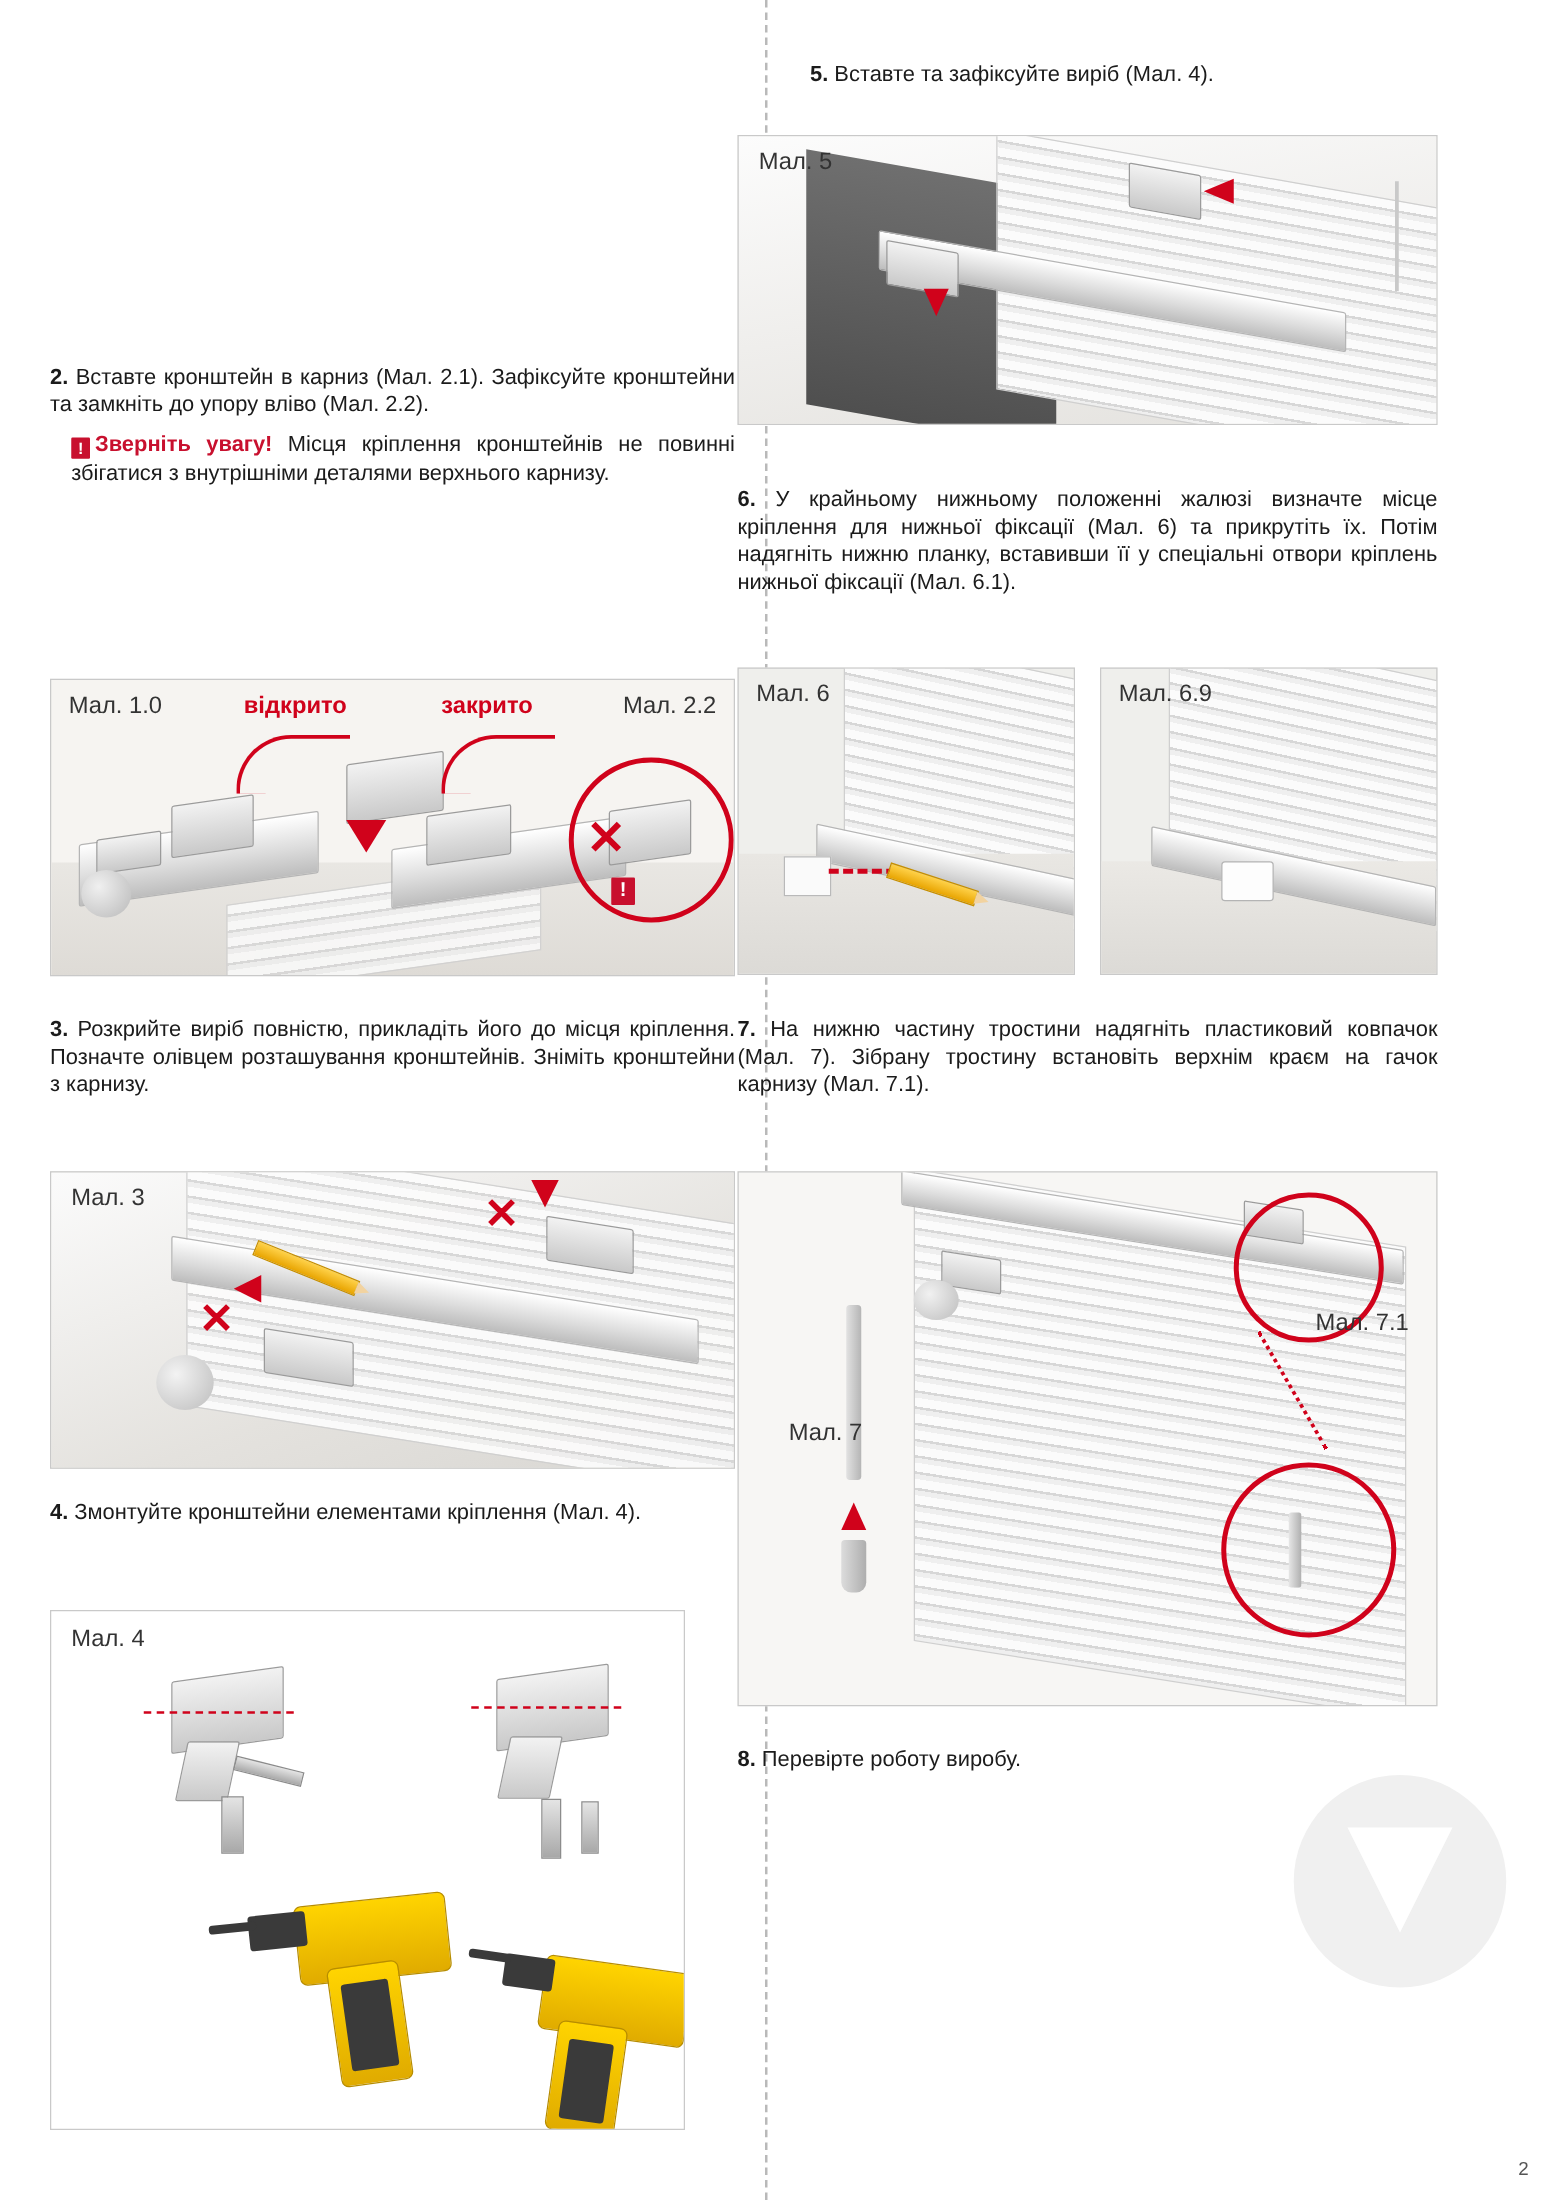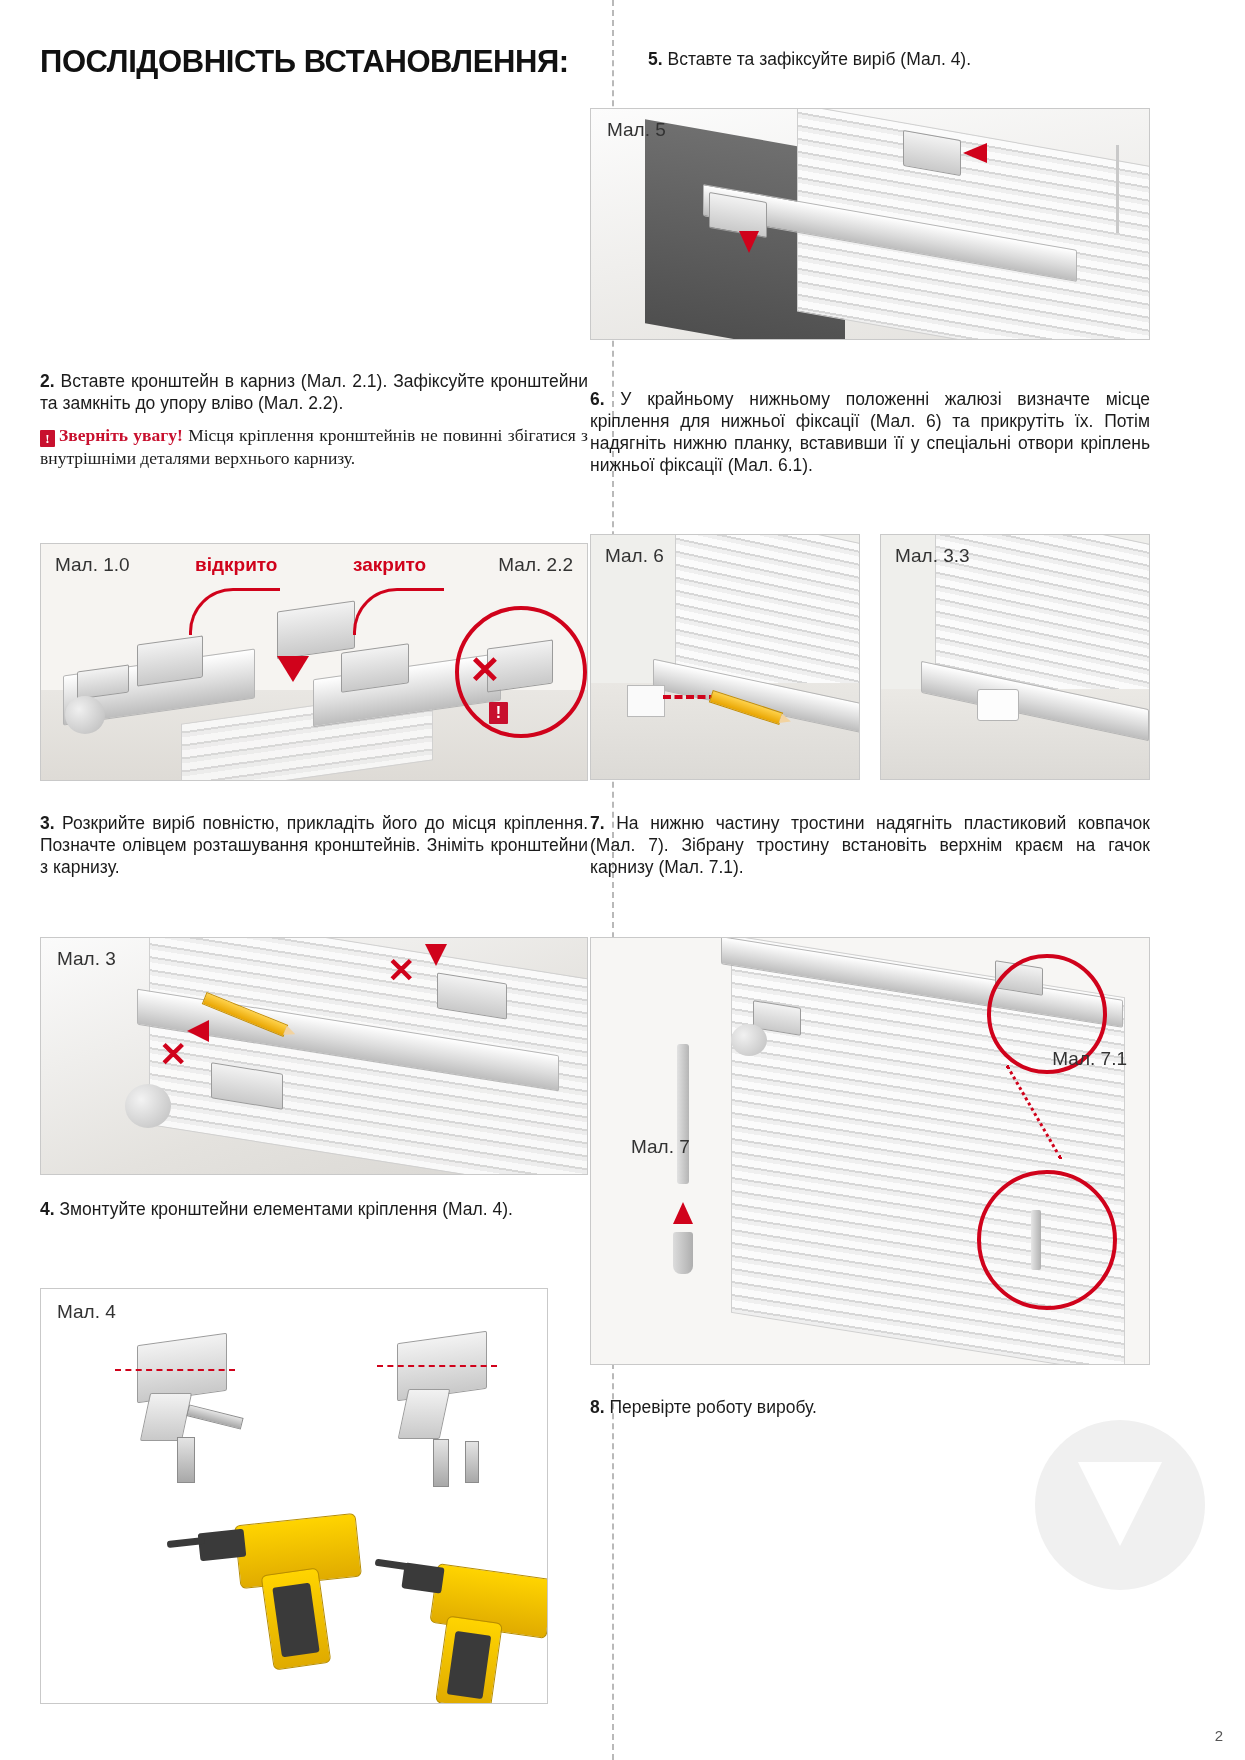--- a/index.html
+++ b/index.html
@@ -210,32 +210,31 @@
 </head>
 <body>
 
 <div class="page">
 
   <div class="divider"></div>
   <div class="watermark"></div>
 
   <div class="col col-left">
 
-    <h1 class="page-title">ПОСЛІДОВНІСТЬ ВСТАНОВЛЕННЯ:</h1>
 
     <div style="position:relative; margin-top:30px; height:210px;">
 
     </div>
 
     <div style="position:relative; margin-top:50px;">
       <p class="step" style="margin:0;">
         <span class="stepnum">2.</span>
         <span>Вставте кронштейн в карниз (Мал. 2.1). Зафіксуйте кронштейни та замкніть до упору вліво (Мал. 2.2).</span>
       </p>
-      <p class="step" style="margin:10px 0 0 0;font-family:Liberation Serif, serif;">
+      <p class="step" style="margin:10px 0 0 17px;">
         <span class="warn-box">!</span><span class="note">Зверніть увагу!</span><span> Місця кріплення кронштейнів не повинні збігатися з внутрішніми деталями верхнього карнизу.</span>
       </p>
     </div>
 
     <div class="fig" style="position:absolute; left:0; top:543px; width:548px; height:238px; background:#f6f4f1;">
       <span class="fig-label" style="left:14px; top:10px;">Мал. 1.0</span>
       <span class="fig-label" style="right:14px; top:10px;">Мал. 2.2</span>
       <span class="caption-red" style="left:118px; top:10px;margin-left:36px;">відкрито</span>
       <span class="caption-red" style="left:312px; top:10px;text-align:center;">закрито</span>
 
@@ -346,21 +345,21 @@
       <span class="fig-label" style="left:14px; top:10px;">Мал. 6</span>
       <div class="slat-stack" style="left:84px; top:-10px; width:200px; height:200px; transform:skewY(12deg);"></div>
       <div style="position:absolute; left:0; bottom:0; width:270px; height:96px; background:linear-gradient(180deg,#e9e7e3,#dcdad6);"></div>
       <div class="headrail" style="left:62px; top:146px; width:208px; height:28px; transform:skewY(12deg);"></div>
       <div style="position:absolute; left:36px; top:150px; width:36px; height:30px; background:#fafafa; border:1px solid #b9b9b9;"></div>
       <div class="dashline" style="left:72px; top:160px; width:54px; border-top-width:4px;"></div>
       <div class="pencil" style="left:118px; top:166px; width:72px; height:11px; transform:rotate(18deg);"></div>
     </div>
 
     <div class="fig" style="position:absolute; left:232px; top:534px; width:270px; height:246px; background:#efefec;">
-      <span class="fig-label" style="left:14px; top:10px;">Мал. 3.3</span>
+      <span class="fig-label" style="left:14px; top:10px;">Мал. 6.9</span>
       <div class="slat-stack" style="left:54px; top:-12px; width:230px; height:200px; transform:skewY(12deg);"></div>
       <div style="position:absolute; left:0; bottom:0; width:270px; height:90px; background:linear-gradient(180deg,#ebe9e5,#dcdad6);"></div>
       <div class="headrail" style="left:40px; top:150px; width:226px; height:30px; transform:skewY(12deg);"></div>
       <div style="position:absolute; left:96px; top:154px; width:40px; height:30px; background:#fdfdfd; border:1px solid #b4b4b4; border-radius:3px;"></div>
     </div>
 
     <p class="step" style="position:absolute; left:-58px; top:812px; width:560px;">
       <span class="stepnum">7.</span>
       <span>На нижню частину тростини надягніть пластиковий ковпачок (Мал. 7). Зібрану тростину встановіть верхнім краєм на гачок карнизу (Мал. 7.1).</span>
     </p>

